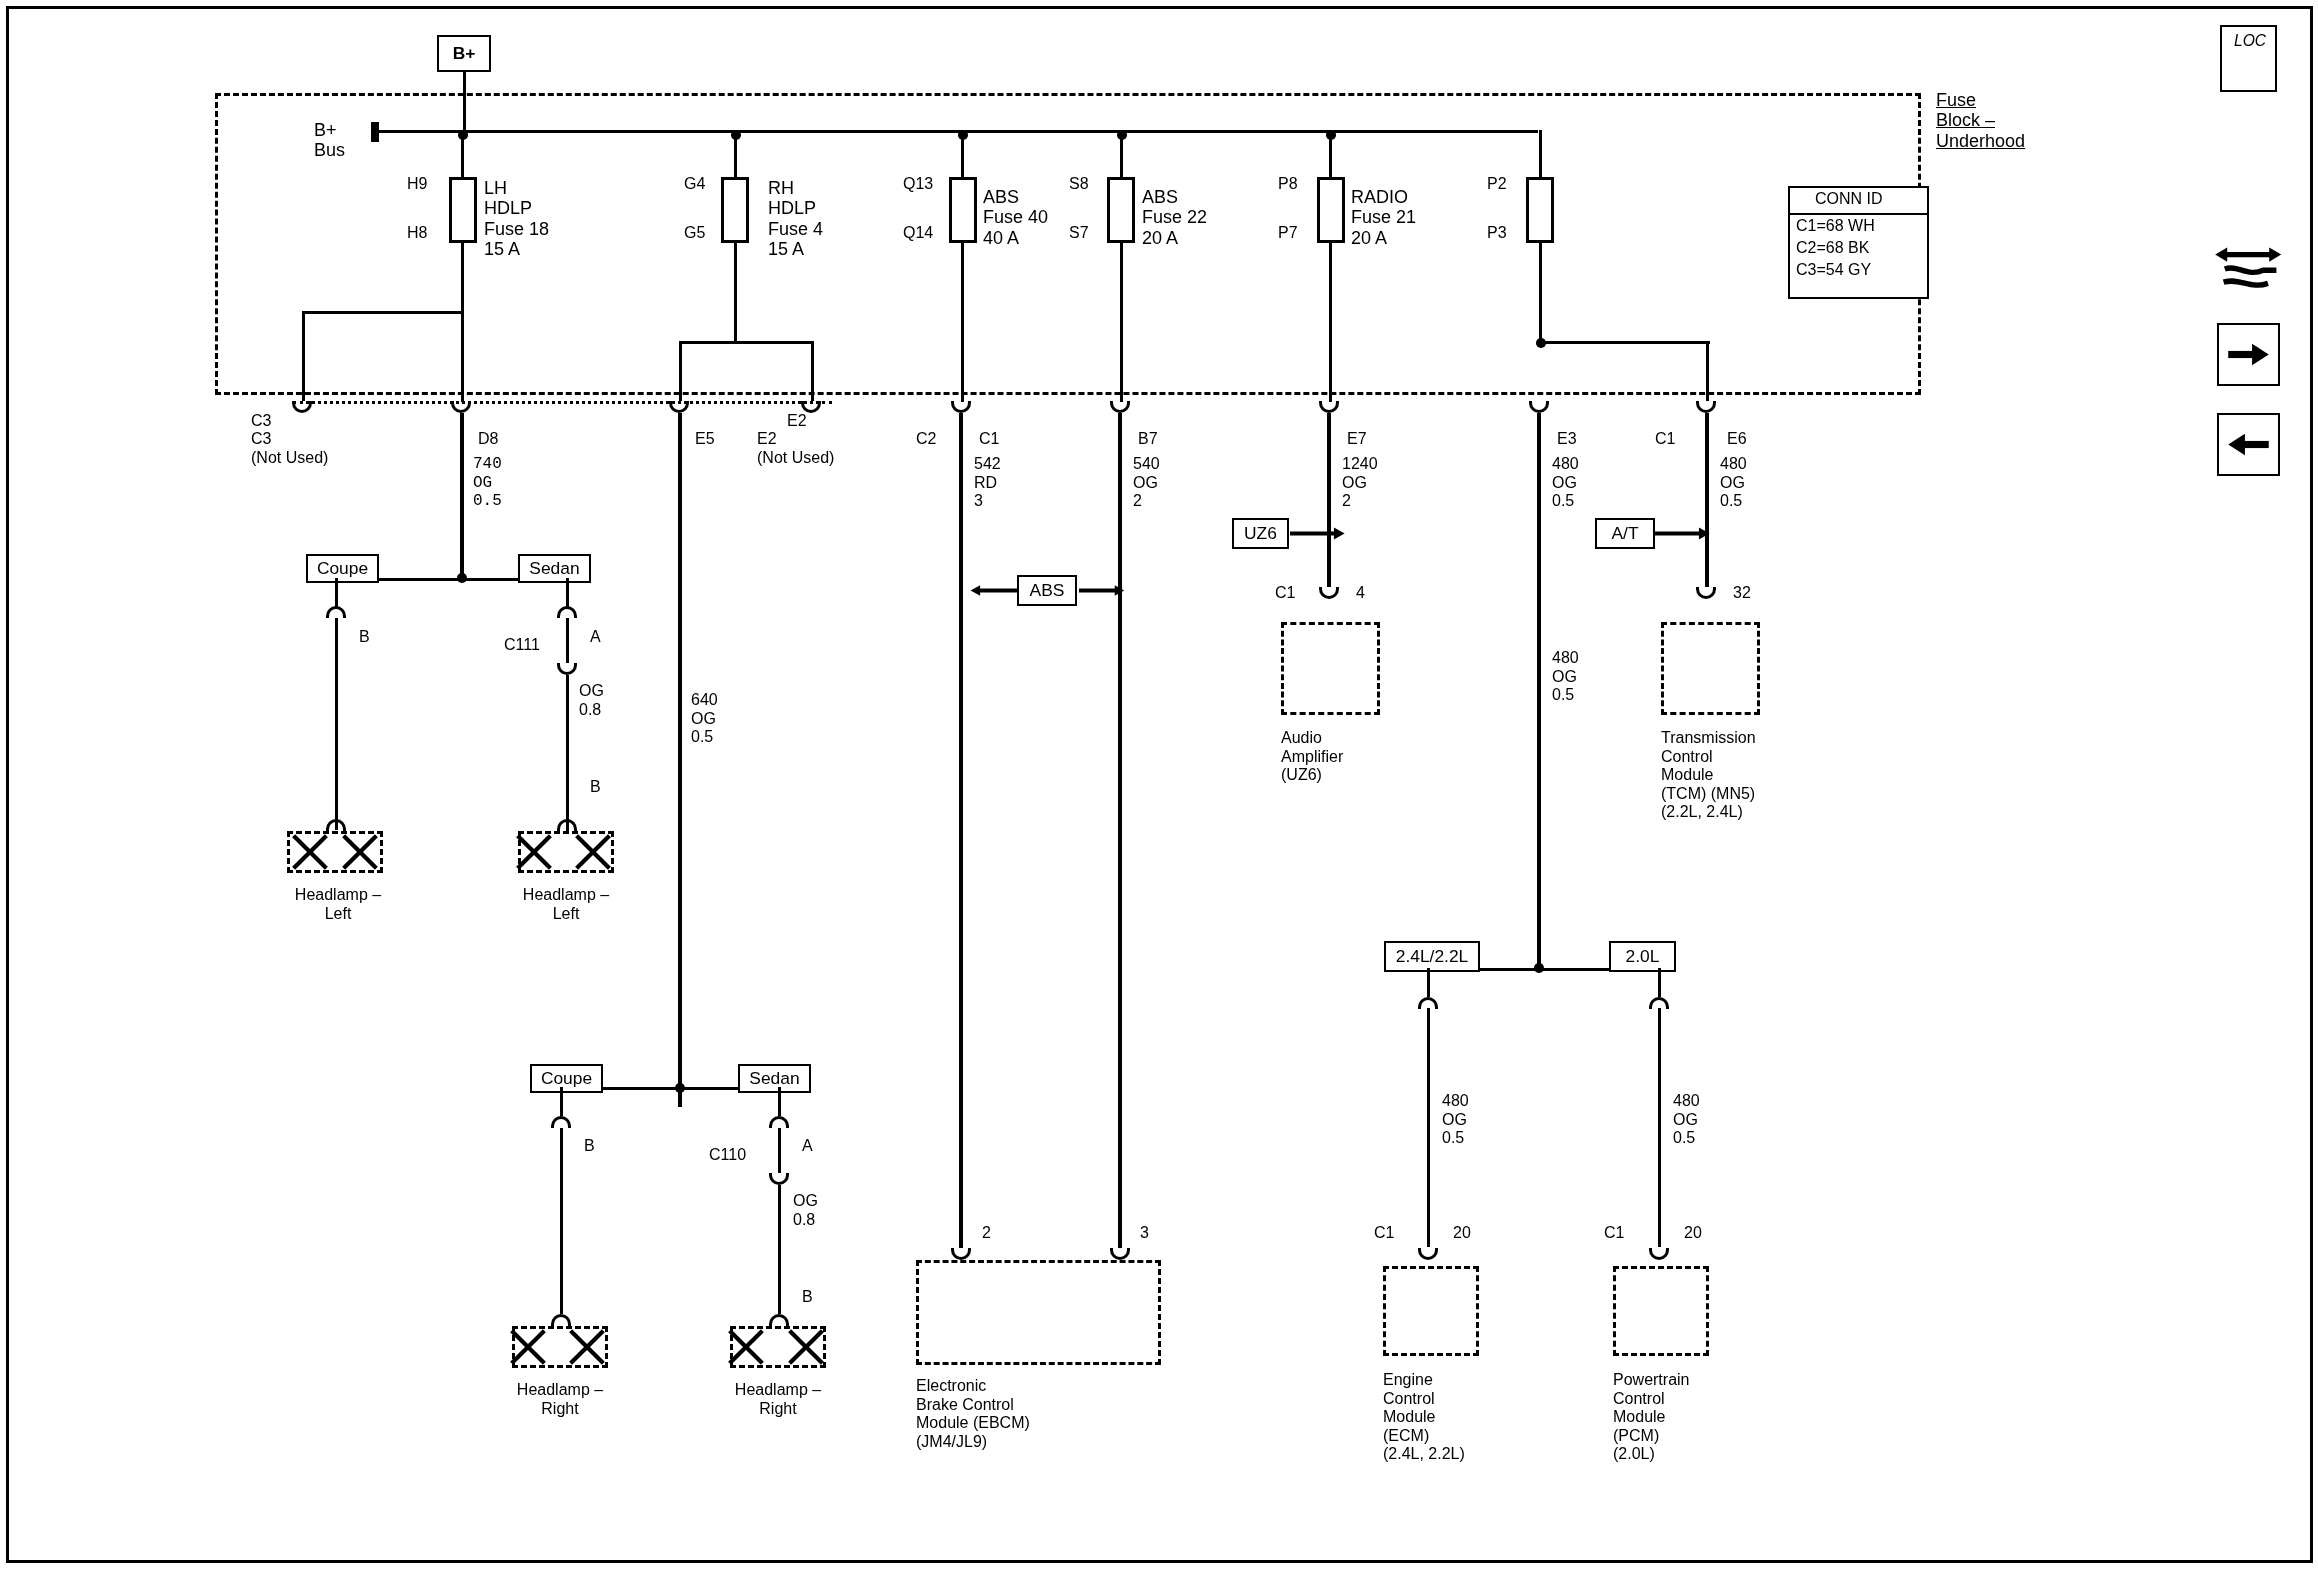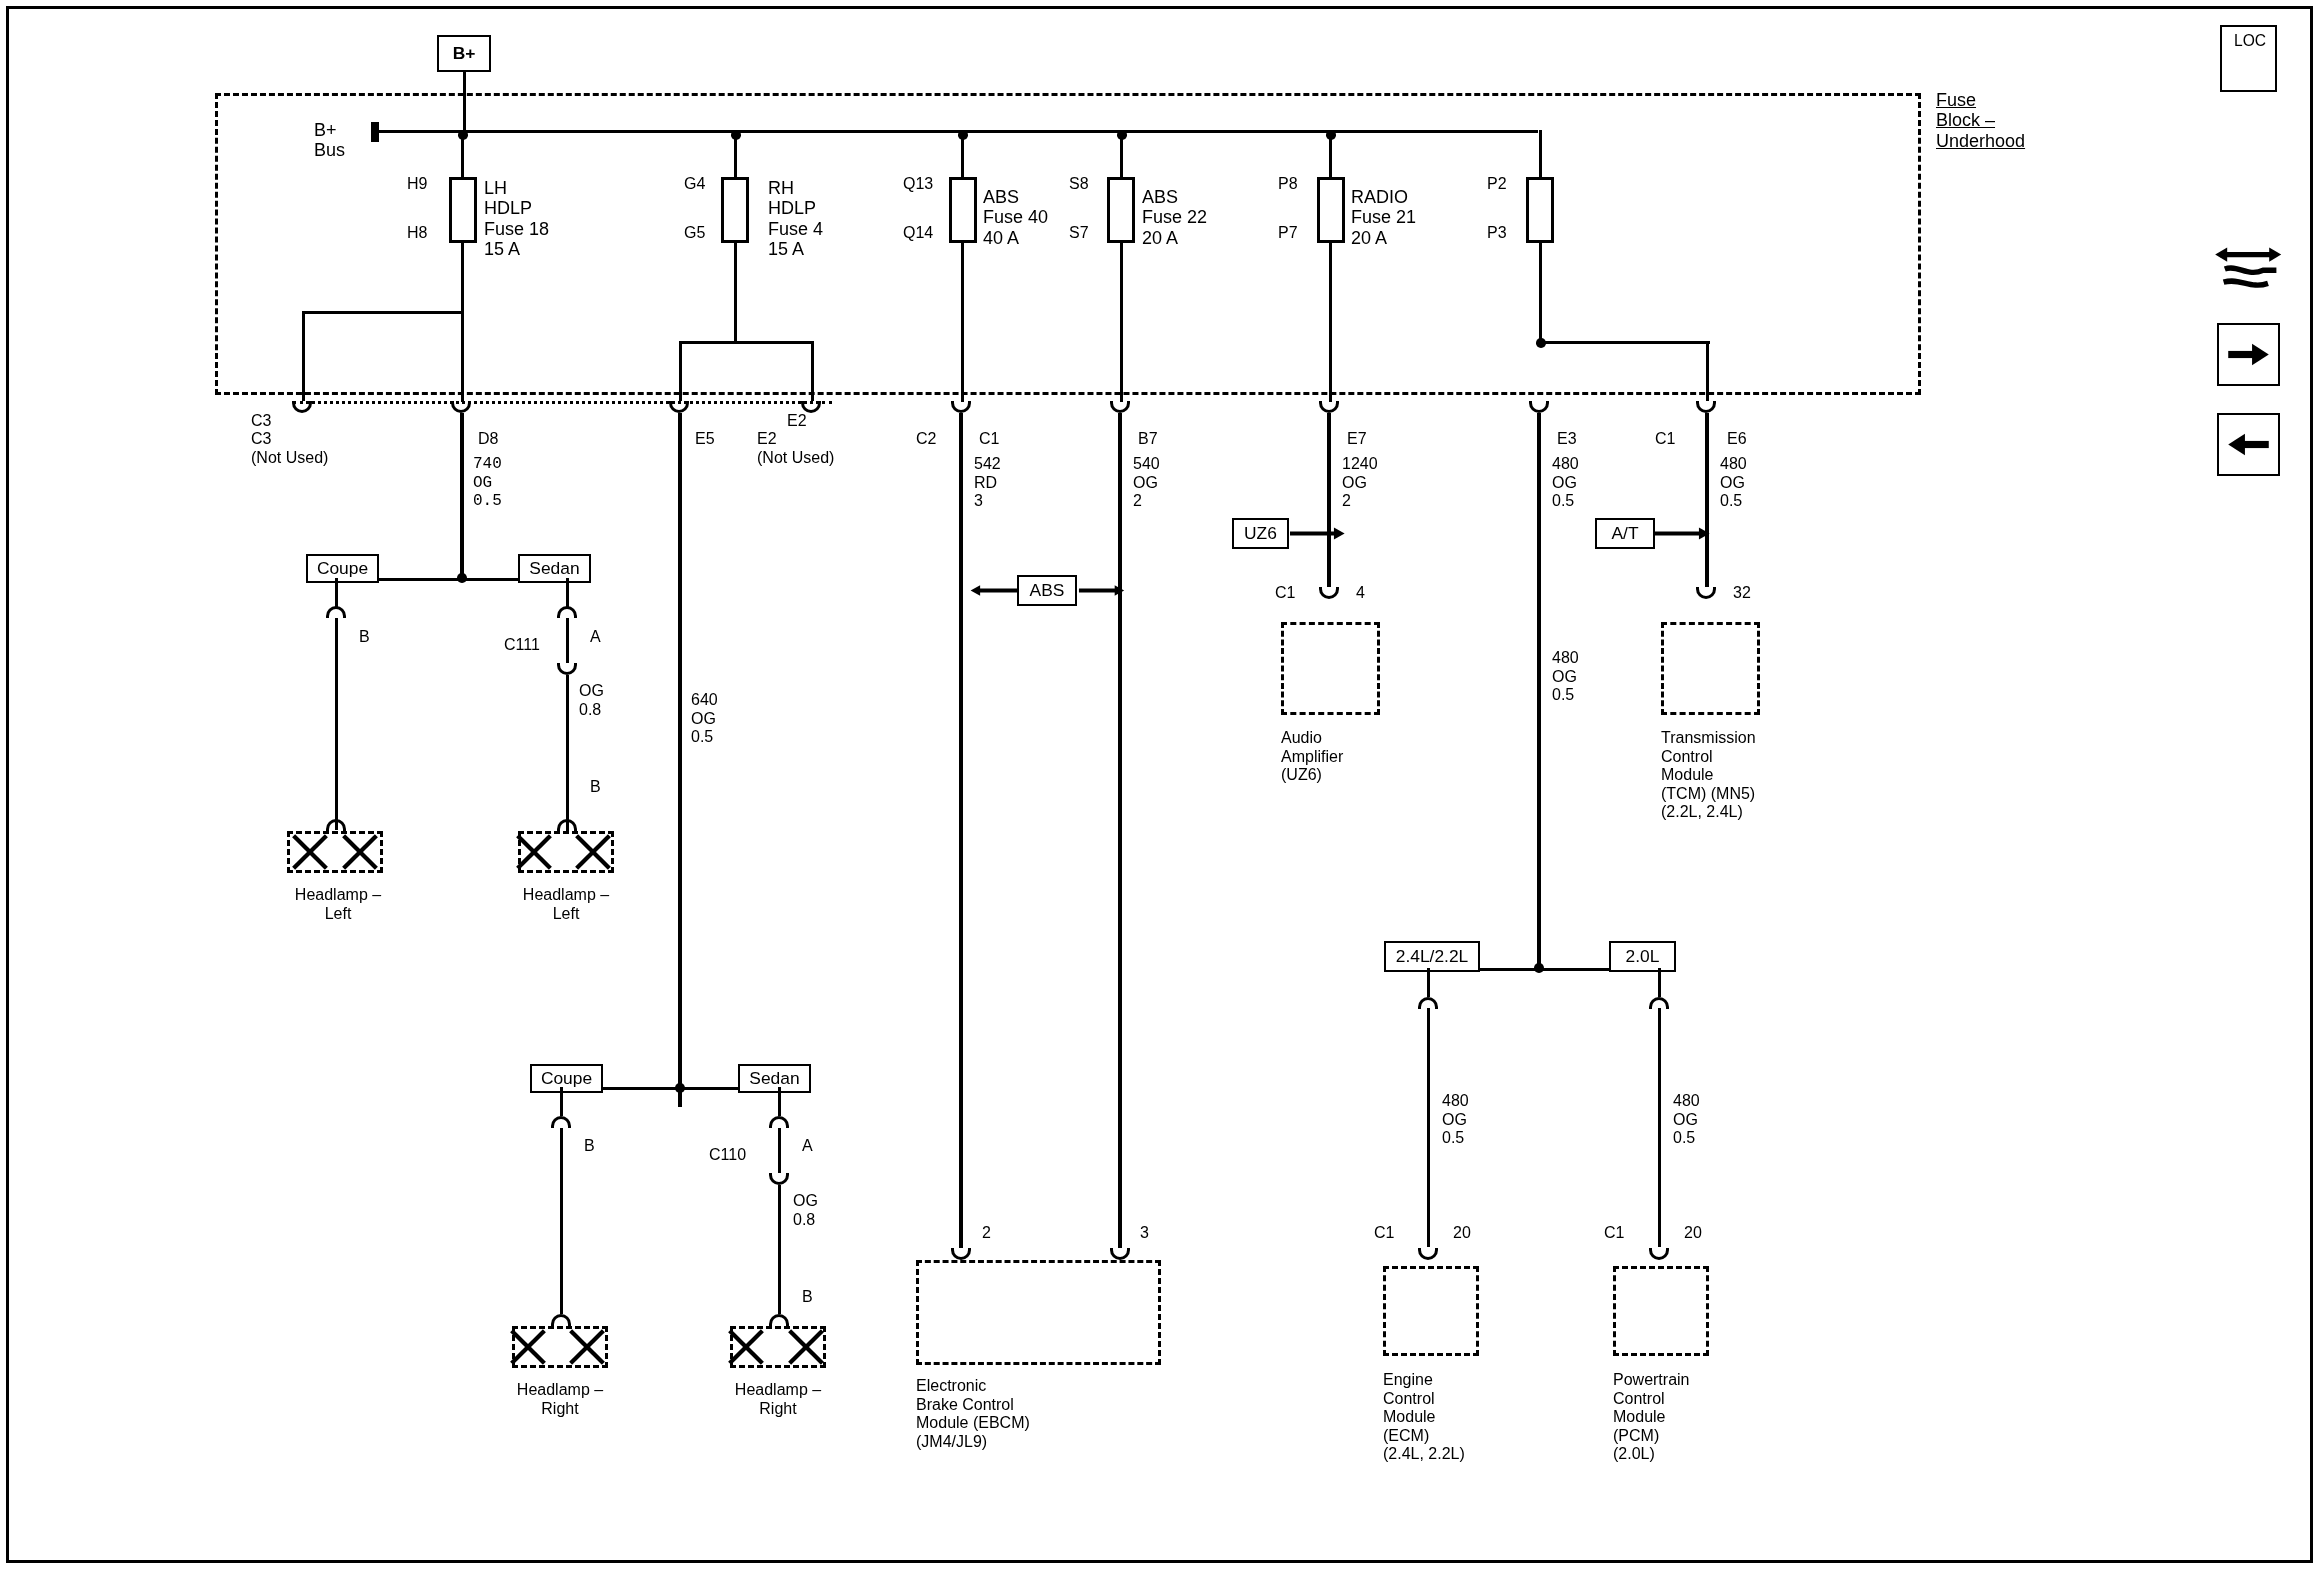--- a/index.html
+++ b/index.html
@@ -102,20 +102,27 @@
   <div class="lbl" style="left:1351px;top:187px;">RADIO
 Fuse 21
 20 A</div>
 
   <div class="vline" style="left:1539px;top:130px;height:47px;"></div>
   <div class="fuse" style="left:1526px;top:177px;width:27.5px;height:66px;"></div>
   <div class="vline" style="left:1539px;top:243px;height:99px;"></div>
   <div class="lbl sm" style="left:1487px;top:175px;">P2</div>
   <div class="lbl sm" style="left:1487px;top:224px;">P3</div>
 
+  <div class="box" style="left:1788px;top:186px;width:141px;height:113px;">
+    <div class="lbl sm" style="left:25px;top:2.4px;">CONN ID</div>
+    <div class="hline" style="left:-2.4px;top:25px;width:141px;height:2.4px;"></div>
+    <div class="lbl sm" style="left:6px;top:29px;">C1=68 WH</div>
+    <div class="lbl sm" style="left:6px;top:51px;">C2=68 BK</div>
+    <div class="lbl sm" style="left:6px;top:73px;">C3=54 GY</div>
+  </div>
 
   <div class="hline" style="left:302px;top:311px;width:162px;"></div>
   <div class="vline" style="left:302px;top:311px;height:90px;"></div>
 
   <div class="hline" style="left:679px;top:341px;width:135px;"></div>
   <div class="vline" style="left:679px;top:341px;height:60px;"></div>
   <div class="vline" style="left:811px;top:341px;height:60px;"></div>
 
   <div class="hline" style="left:1539px;top:341px;width:171px;"></div>
   <div class="vline" style="left:1706px;top:341px;height:60px;"></div>
@@ -373,21 +380,21 @@
   <div class="conn" style="left:1696px;top:587px;"></div>
   <div class="lbl sm" style="left:1733px;top:584px;">32</div>
   <div class="dashbox" style="left:1661px;top:622px;width:99px;height:93px;border-width:3px;"></div>
   <div class="lbl sm" style="left:1661px;top:729px;">Transmission
 Control
 Module
 (TCM) (MN5)
 (2.2L, 2.4L)</div>
 
   <div class="locbox" style="left:2220px;top:25px;width:57px;height:67px;">
-    <div class="lbl sm" style="left:12px;top:6px;font-size:15.6px;line-height:16px;letter-spacing:0;">LOC</div>
+    <div class="lbl sm" style="left:12px;top:6px;font-size:15.6px;line-height:16px;letter-spacing:0;font-style:italic;">LOC</div>
   </div>
 
   <svg style="position:absolute;left:2214px;top:233px;" width="72" height="69" viewBox="0 0 120 115">
     <path d="M10 36 L96 36" stroke="#000" stroke-width="9" fill="none"></path>
     <polygon points="2,36 22,24 22,48" fill="#000"></polygon>
     <polygon points="112,36 92,24 92,48" fill="#000"></polygon>
     <path d="M18 60 C40 52, 56 74, 82 62 L104 62" stroke="#000" stroke-width="9" fill="none"></path>
     <path d="M16 82 C44 74, 60 94, 90 84" stroke="#000" stroke-width="9" fill="none"></path>
   </svg>
 

